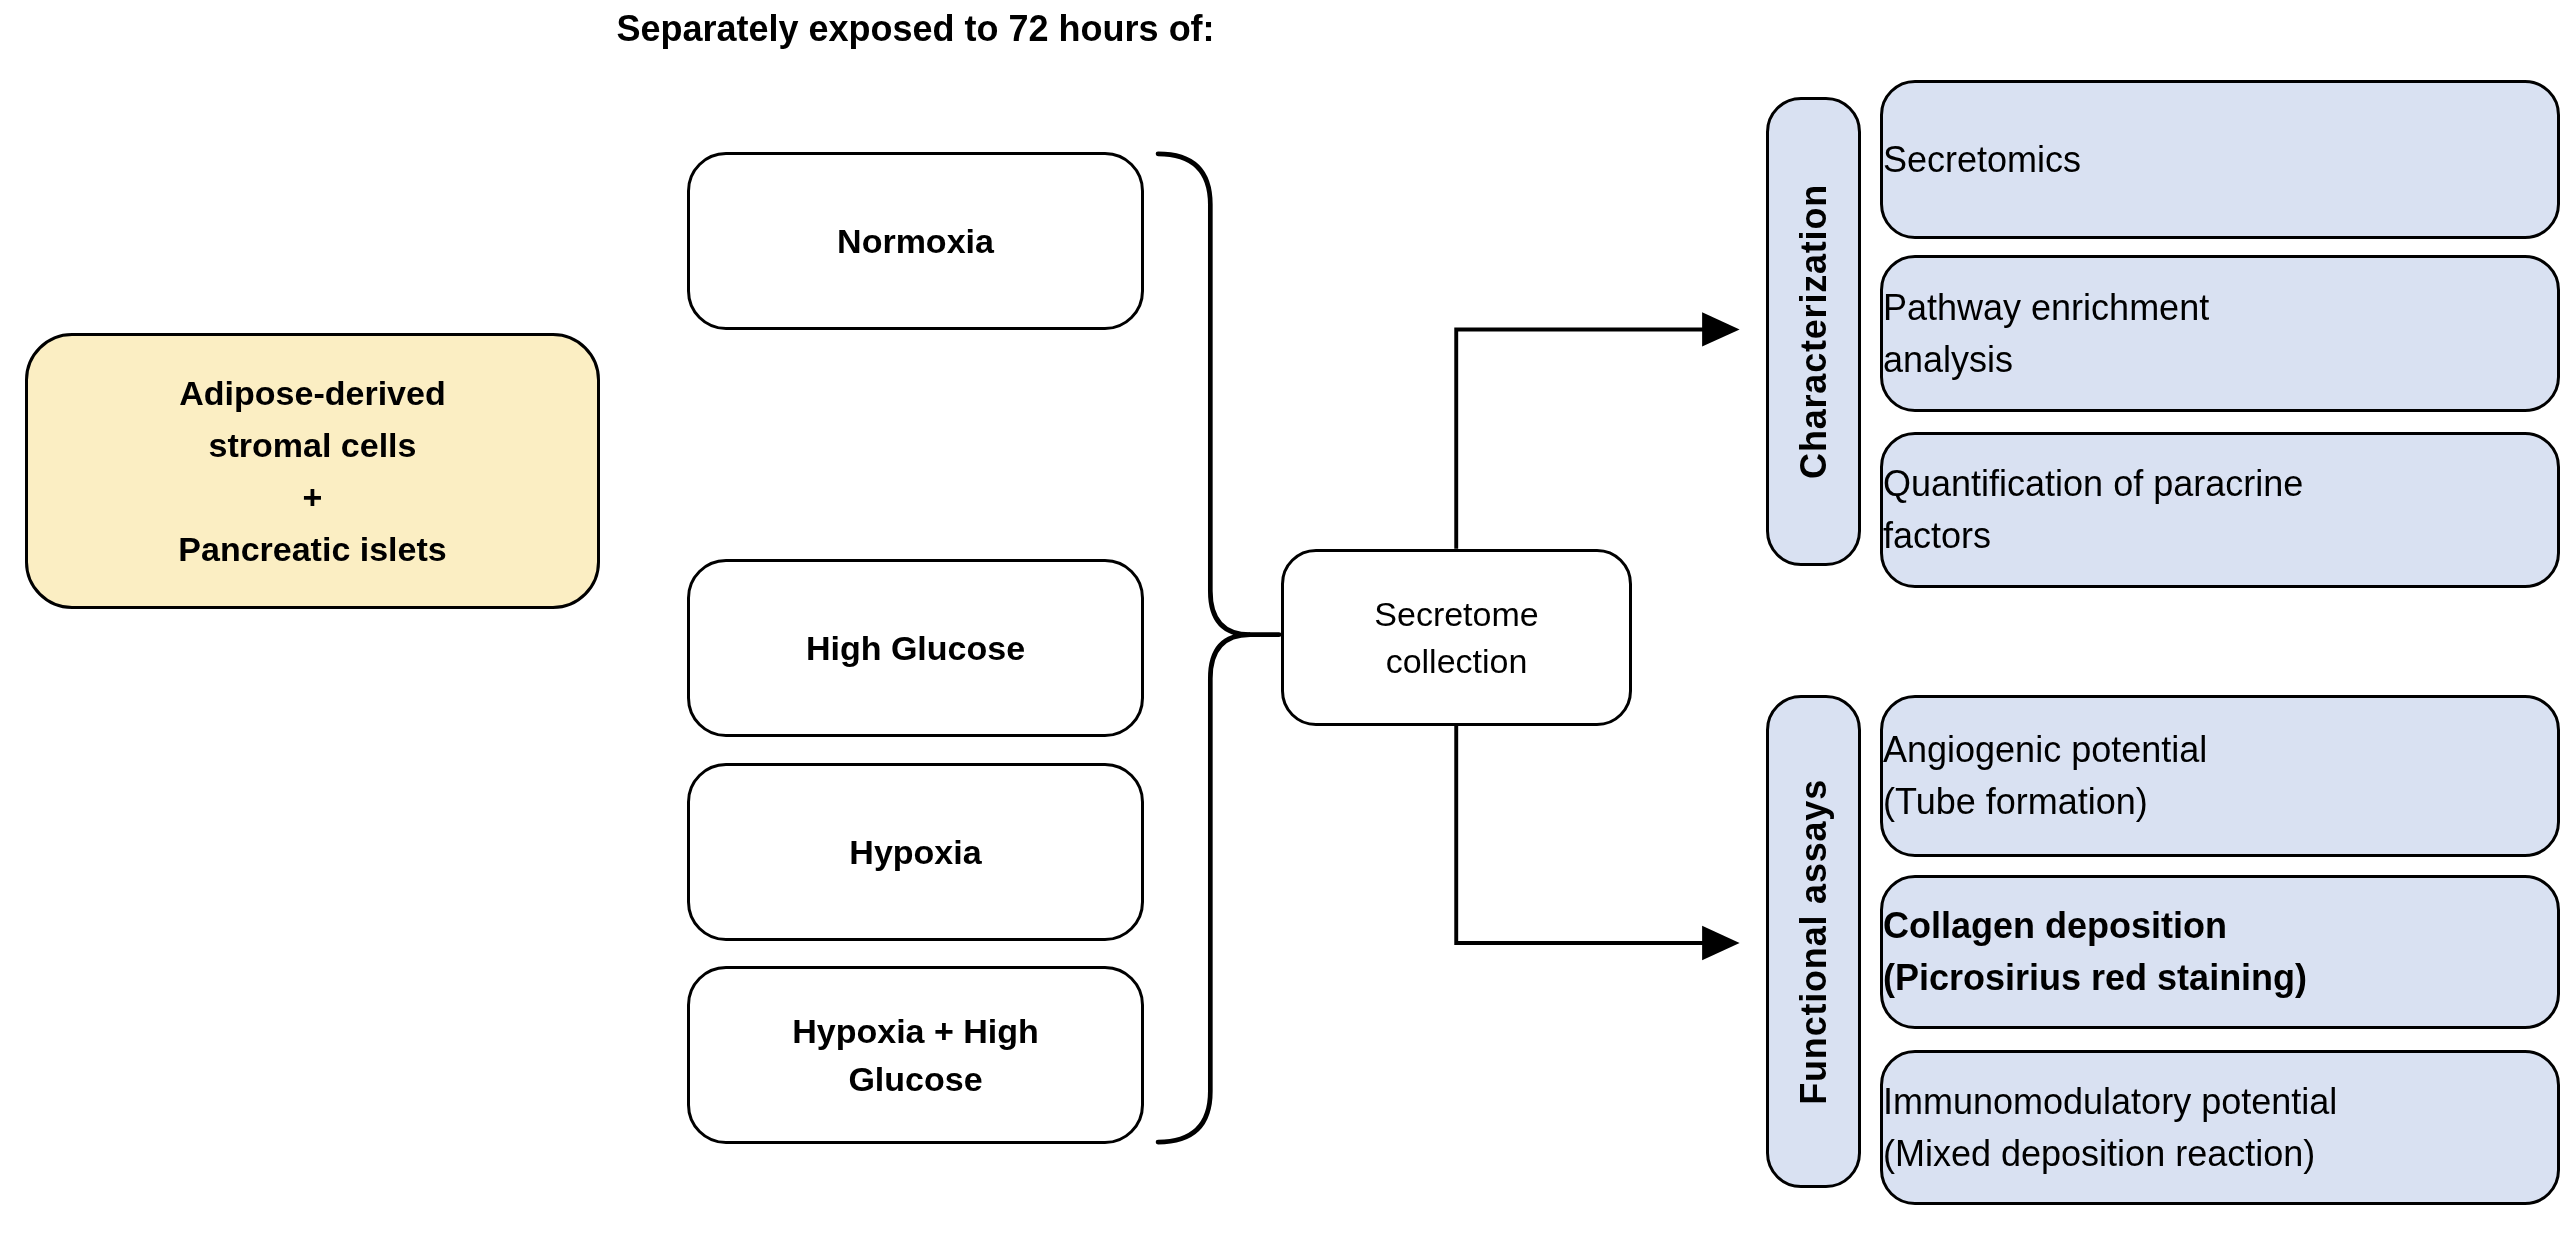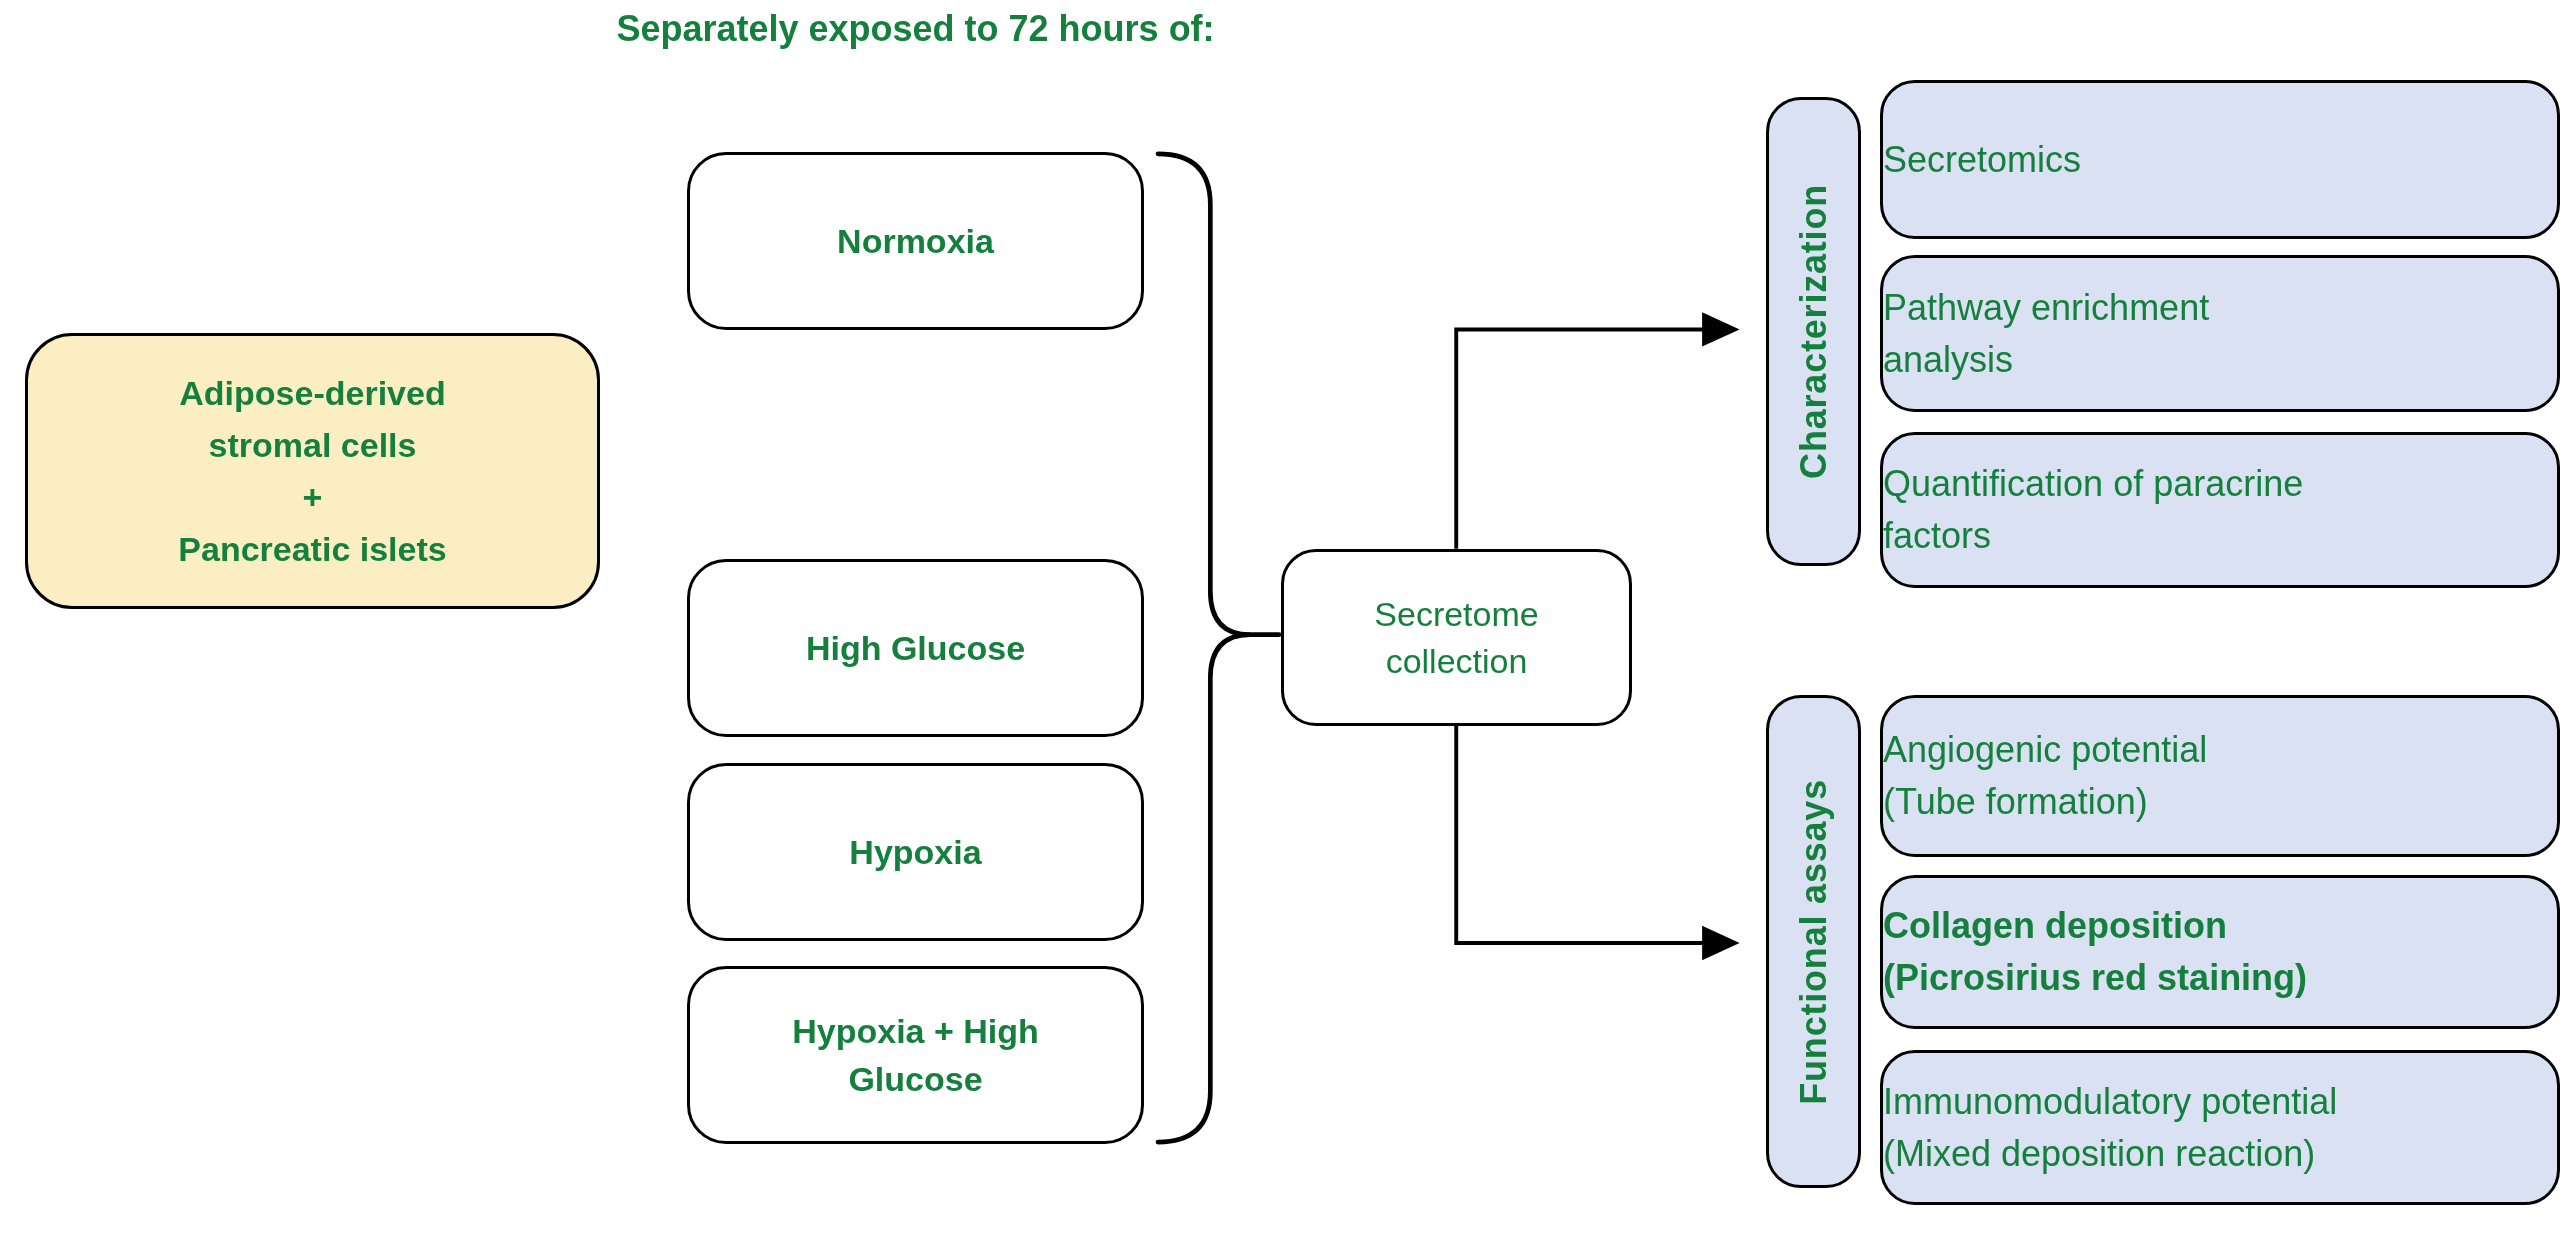--- a/index.html
+++ b/index.html
@@ -1,21 +1,21 @@
 <!DOCTYPE html>
 <html style="font-size:12.5px"><head>
 <meta charset="utf-8">
 <style>
   html,body{margin:0;padding:0;background:#ffffff;}
   .canvas{
     position:relative;
     width:2576px;height:1235px;
     background:#ffffff;
     font-family:"Liberation Sans", sans-serif;
-    color:#15803d;
+    color:#000000;
     overflow:hidden;
   }
   .abs{position:absolute;box-sizing:border-box;}
   .box{
     display:flex;flex-direction:column;align-items:center;justify-content:center;
     text-align:center;border:3.1px solid #000000;background:#ffffff;
   }
   .box span{display:block;}
   
   .header{

